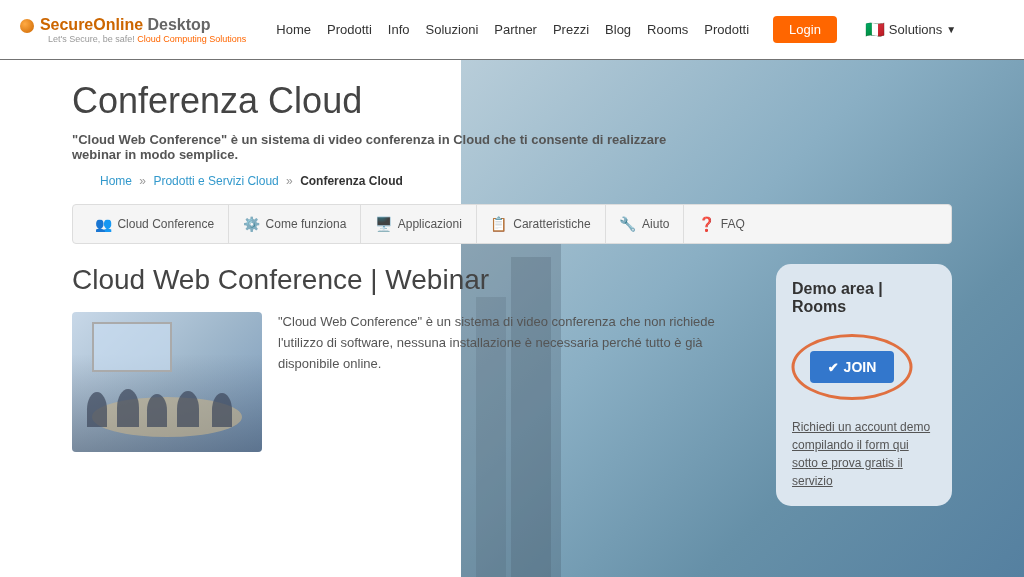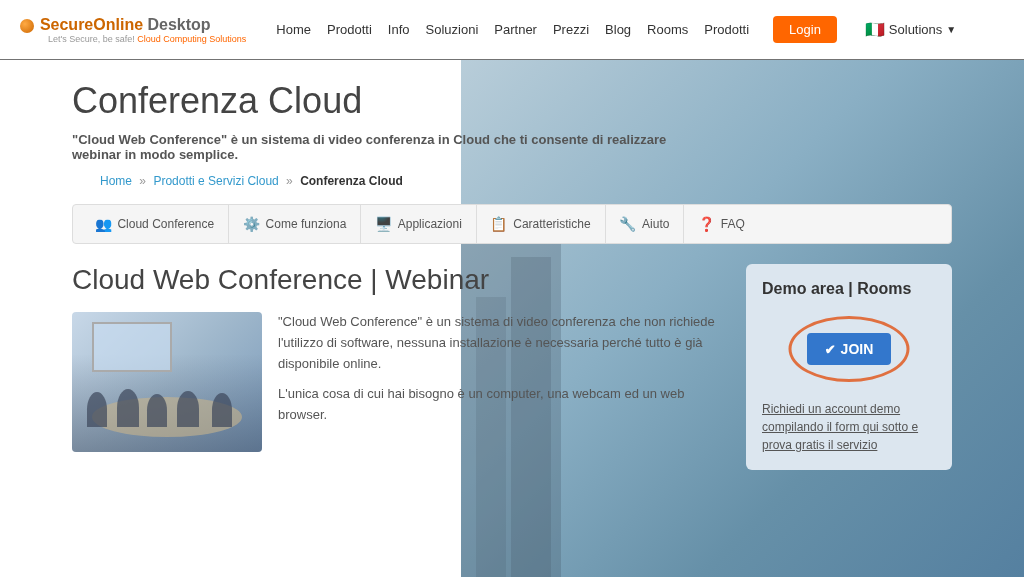--- a/index.html
+++ b/index.html
@@ -187,28 +187,27 @@
     #content-text {
       flex: 1;
       font-size: 13px;
       line-height: 1.6;
       color: #555;
     }
     #content-text p { margin-bottom: 10px; }
 
     
     #demo-area {
-      width: 206px;
+      width: 176px;
       flex-shrink: 0;
       background: #dce6ef;
-      border-radius: 6px;
+      border-radius: 15px;
       padding: 16px;
       display: flex;
       flex-direction: column;
-      align-items: center;
     }
     #demo-title {
       font-size: 16px;
       font-weight: bold;
       color: #333;
       margin-bottom: 16px;
       text-align: left;
       width: 100%;
     }
     #join-btn-wrapper {
@@ -350,21 +349,20 @@
             <div class="person" id="p1"></div>
             <div class="person" id="p2"></div>
             <div class="person" id="p3"></div>
             <div class="person" id="p4"></div>
             <div class="person" id="p5"></div>
 
             <div style="position:absolute;top:10px;left:20px;width:80px;height:50px;background:rgba(200,220,240,0.7);border:2px solid #aaa;"></div>
           </div>
           <div id="content-text">
             <p>"Cloud Web Conference" è un sistema di video conferenza che non richiede l'utilizzo di software, nessuna installazione è necessaria perché tutto è già disponibile online.</p>
-            <p>L'unica cosa di cui hai bisogno è un computer, una webcam ed un web browser.</p>
           </div>
         </div>
       </div>
 
       <div id="demo-area">
         <div id="demo-title">Demo area | Rooms</div>
         <div id="join-btn-wrapper">
           <button id="join-btn">
             <span class="checkmark">✔</span>
             <span>JOIN</span>

